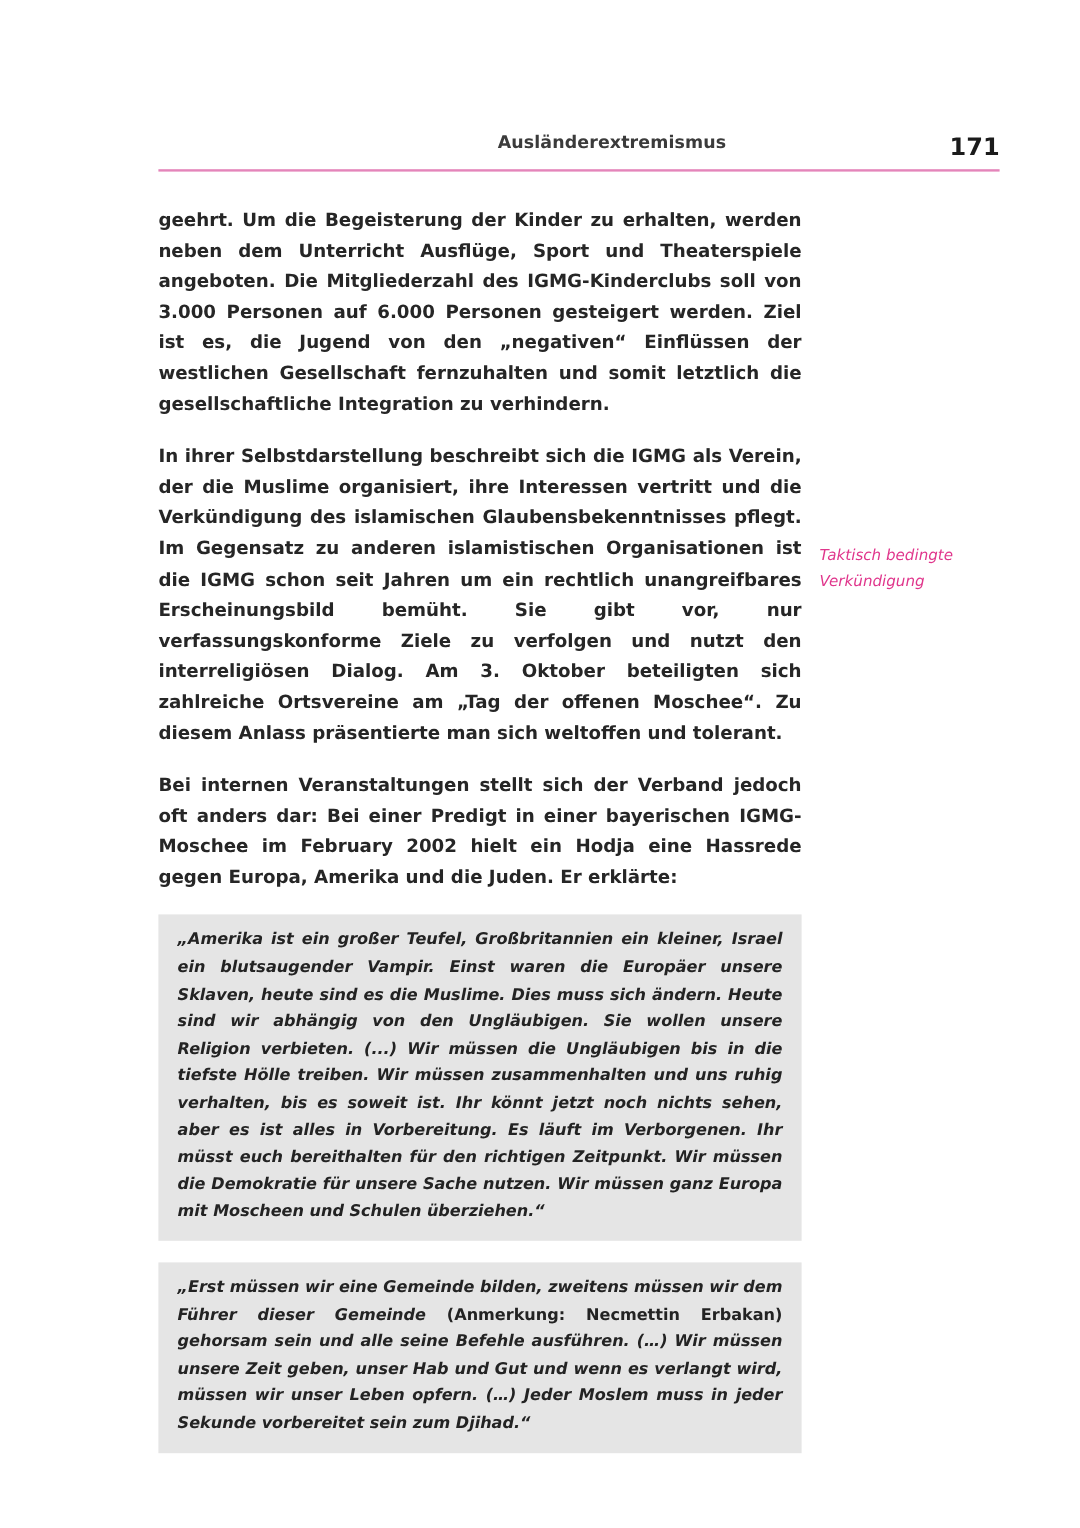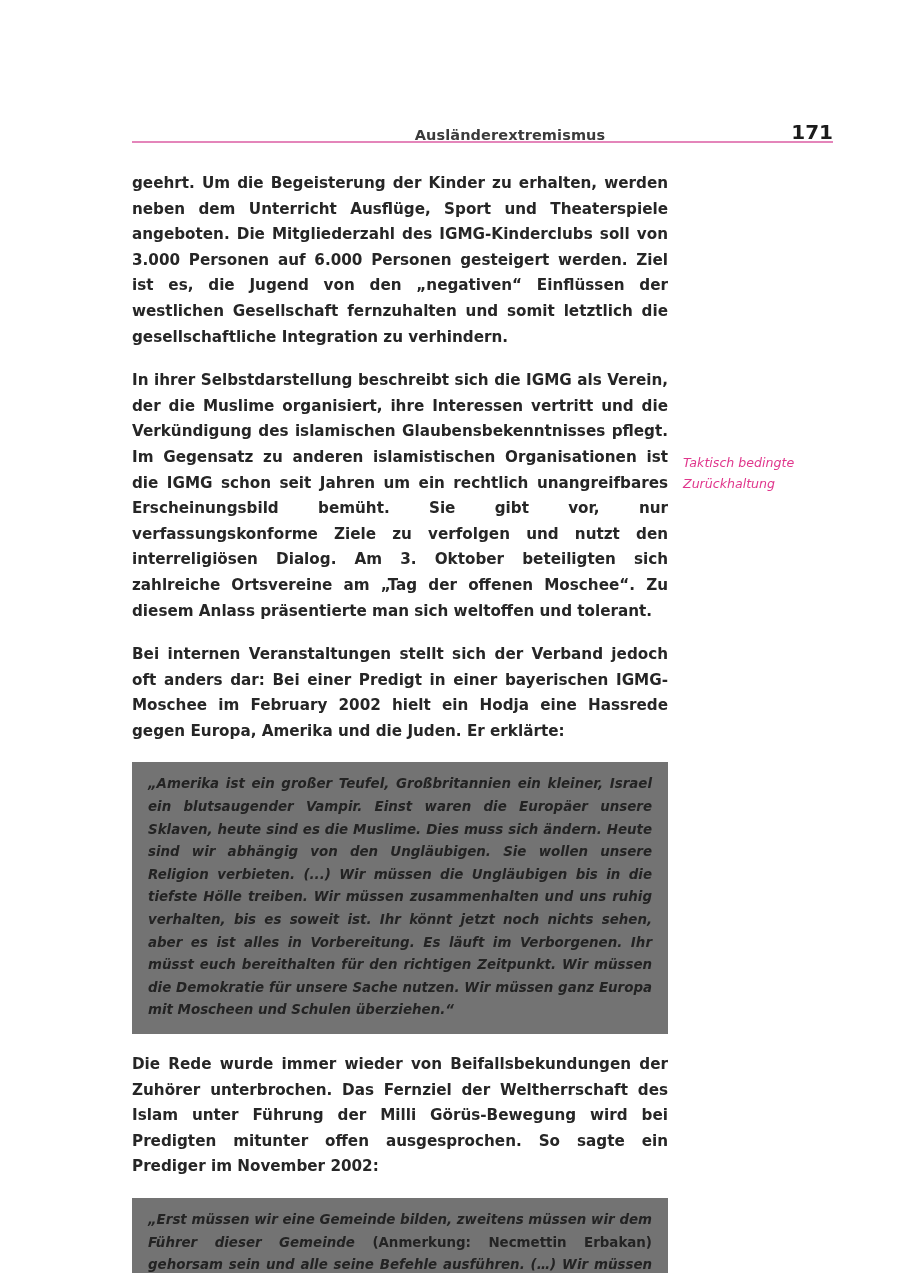--- a/index.html
+++ b/index.html
@@ -24,21 +24,21 @@
   }
 
   
   .header {
     position: absolute;
     left: 132px;
     top: 112px;
     width: 701px;
     height: 30px;
     display: flex;
-    align-items: flex-end;
+    align-items: flex-start;
     justify-content: flex-end;
   }
   .header-title {
     font-size: 14.5px;
     font-weight: bold;
     color: #3b3b3b;
     letter-spacing: 0.1px;
     line-height: 1;
   }
   .header-spacer {
@@ -79,21 +79,21 @@
     text-justify: inter-word;
     color: #262626;
     hyphens: manual;
   }
   p.body-par:last-child {
     margin-bottom: 0;
   }
 
   
   .quote-box {
-    background: #737373;
+    background: #e5e5e5;
     margin: 0 0 18px 0;
     padding: 11px 16px 12px 16px;
     box-sizing: border-box;
   }
   .quote-box p {
     margin: 0;
     font-size: 13.4px;
     line-height: 22.6px;
     font-style: italic;
     text-align: justify;
@@ -135,26 +135,25 @@
     <p class="body-par">geehrt. Um die Begeisterung der Kinder zu erhalten, werden neben dem Unterricht Ausflüge, Sport und Theaterspiele angeboten. Die Mitgliederzahl des IGMG-Kinderclubs soll von 3.000 Personen auf 6.000 Personen gesteigert werden. Ziel ist es, die Jugend von den „negativen“ Einflüssen der westlichen Gesellschaft fernzuhalten und somit letztlich die gesellschaftliche Integration zu verhindern.</p>
 
     <p class="body-par">In ihrer Selbstdarstellung beschreibt sich die IGMG als Verein, der die Muslime organisiert, ihre Interessen vertritt und die Verkündigung des islamischen Glaubensbekenntnisses pflegt. Im Gegensatz zu anderen islamistischen Organisationen ist die IGMG schon seit Jahren um ein rechtlich unangreifbares Erscheinungsbild bemüht. Sie gibt vor, nur verfassungskonforme Ziele zu verfolgen und nutzt den interreligiösen Dialog. Am 3. Oktober beteiligten sich zahlreiche Ortsvereine am „Tag der offenen Moschee“. Zu diesem Anlass präsentierte man sich weltoffen und tolerant.</p>
 
     <p class="body-par">Bei internen Veranstaltungen stellt sich der Verband jedoch oft anders dar: Bei einer Predigt in einer bayerischen IGMG-Moschee im February 2002 hielt ein Hodja eine Hassrede gegen Europa, Amerika und die Juden. Er erklärte:</p>
 
     <div class="quote-box">
       <p>„Amerika ist ein großer Teufel, Großbritannien ein kleiner, Israel ein blutsaugender Vampir. Einst waren die Europäer unsere Sklaven, heute sind es die Muslime. Dies muss sich ändern. Heute sind wir abhängig von den Ungläubigen. Sie wollen unsere Religion verbieten. (...) Wir müssen die Ungläubigen bis in die tiefste Hölle treiben. Wir müssen zusammenhalten und uns ruhig verhalten, bis es soweit ist. Ihr könnt jetzt noch nichts sehen, aber es ist alles in Vorbereitung. Es läuft im Verborgenen. Ihr müsst euch bereithalten für den richtigen Zeitpunkt. Wir müssen die Demokratie für unsere Sache nutzen. Wir müssen ganz Europa mit Moscheen und Schulen überziehen.“</p>
     </div>
 
-    <p class="body-par">Die Rede wurde immer wieder von Beifallsbekundungen der Zuhörer unterbrochen. Das Fernziel der Weltherrschaft des Islam unter Führung der Milli Görüs-Bewegung wird bei Predigten mitunter offen ausgesprochen. So sagte ein Prediger im November 2002:</p>
 
     <div class="quote-box">
       <p><span>„Erst müssen wir eine Gemeinde bilden, zweitens müssen wir dem Führer dieser Gemeinde </span><span class="upright">(Anmerkung: Necmettin Erbakan)</span><span> gehorsam sein und alle seine Befehle ausführen. (…) Wir müssen unsere Zeit geben, unser Hab und Gut und wenn es verlangt wird, müssen wir unser Leben opfern. (…) Jeder Moslem muss in jeder Sekunde vorbereitet sein zum Djihad.“</span></p>
     </div>
 
   </div>
 
   <div class="margin-note">
     <div>Taktisch bedingte</div>
-    <div>Zurückhaltung</div>
+    <div>Verkündigung</div>
   </div>
 
 </div>
 
 </body></html>

